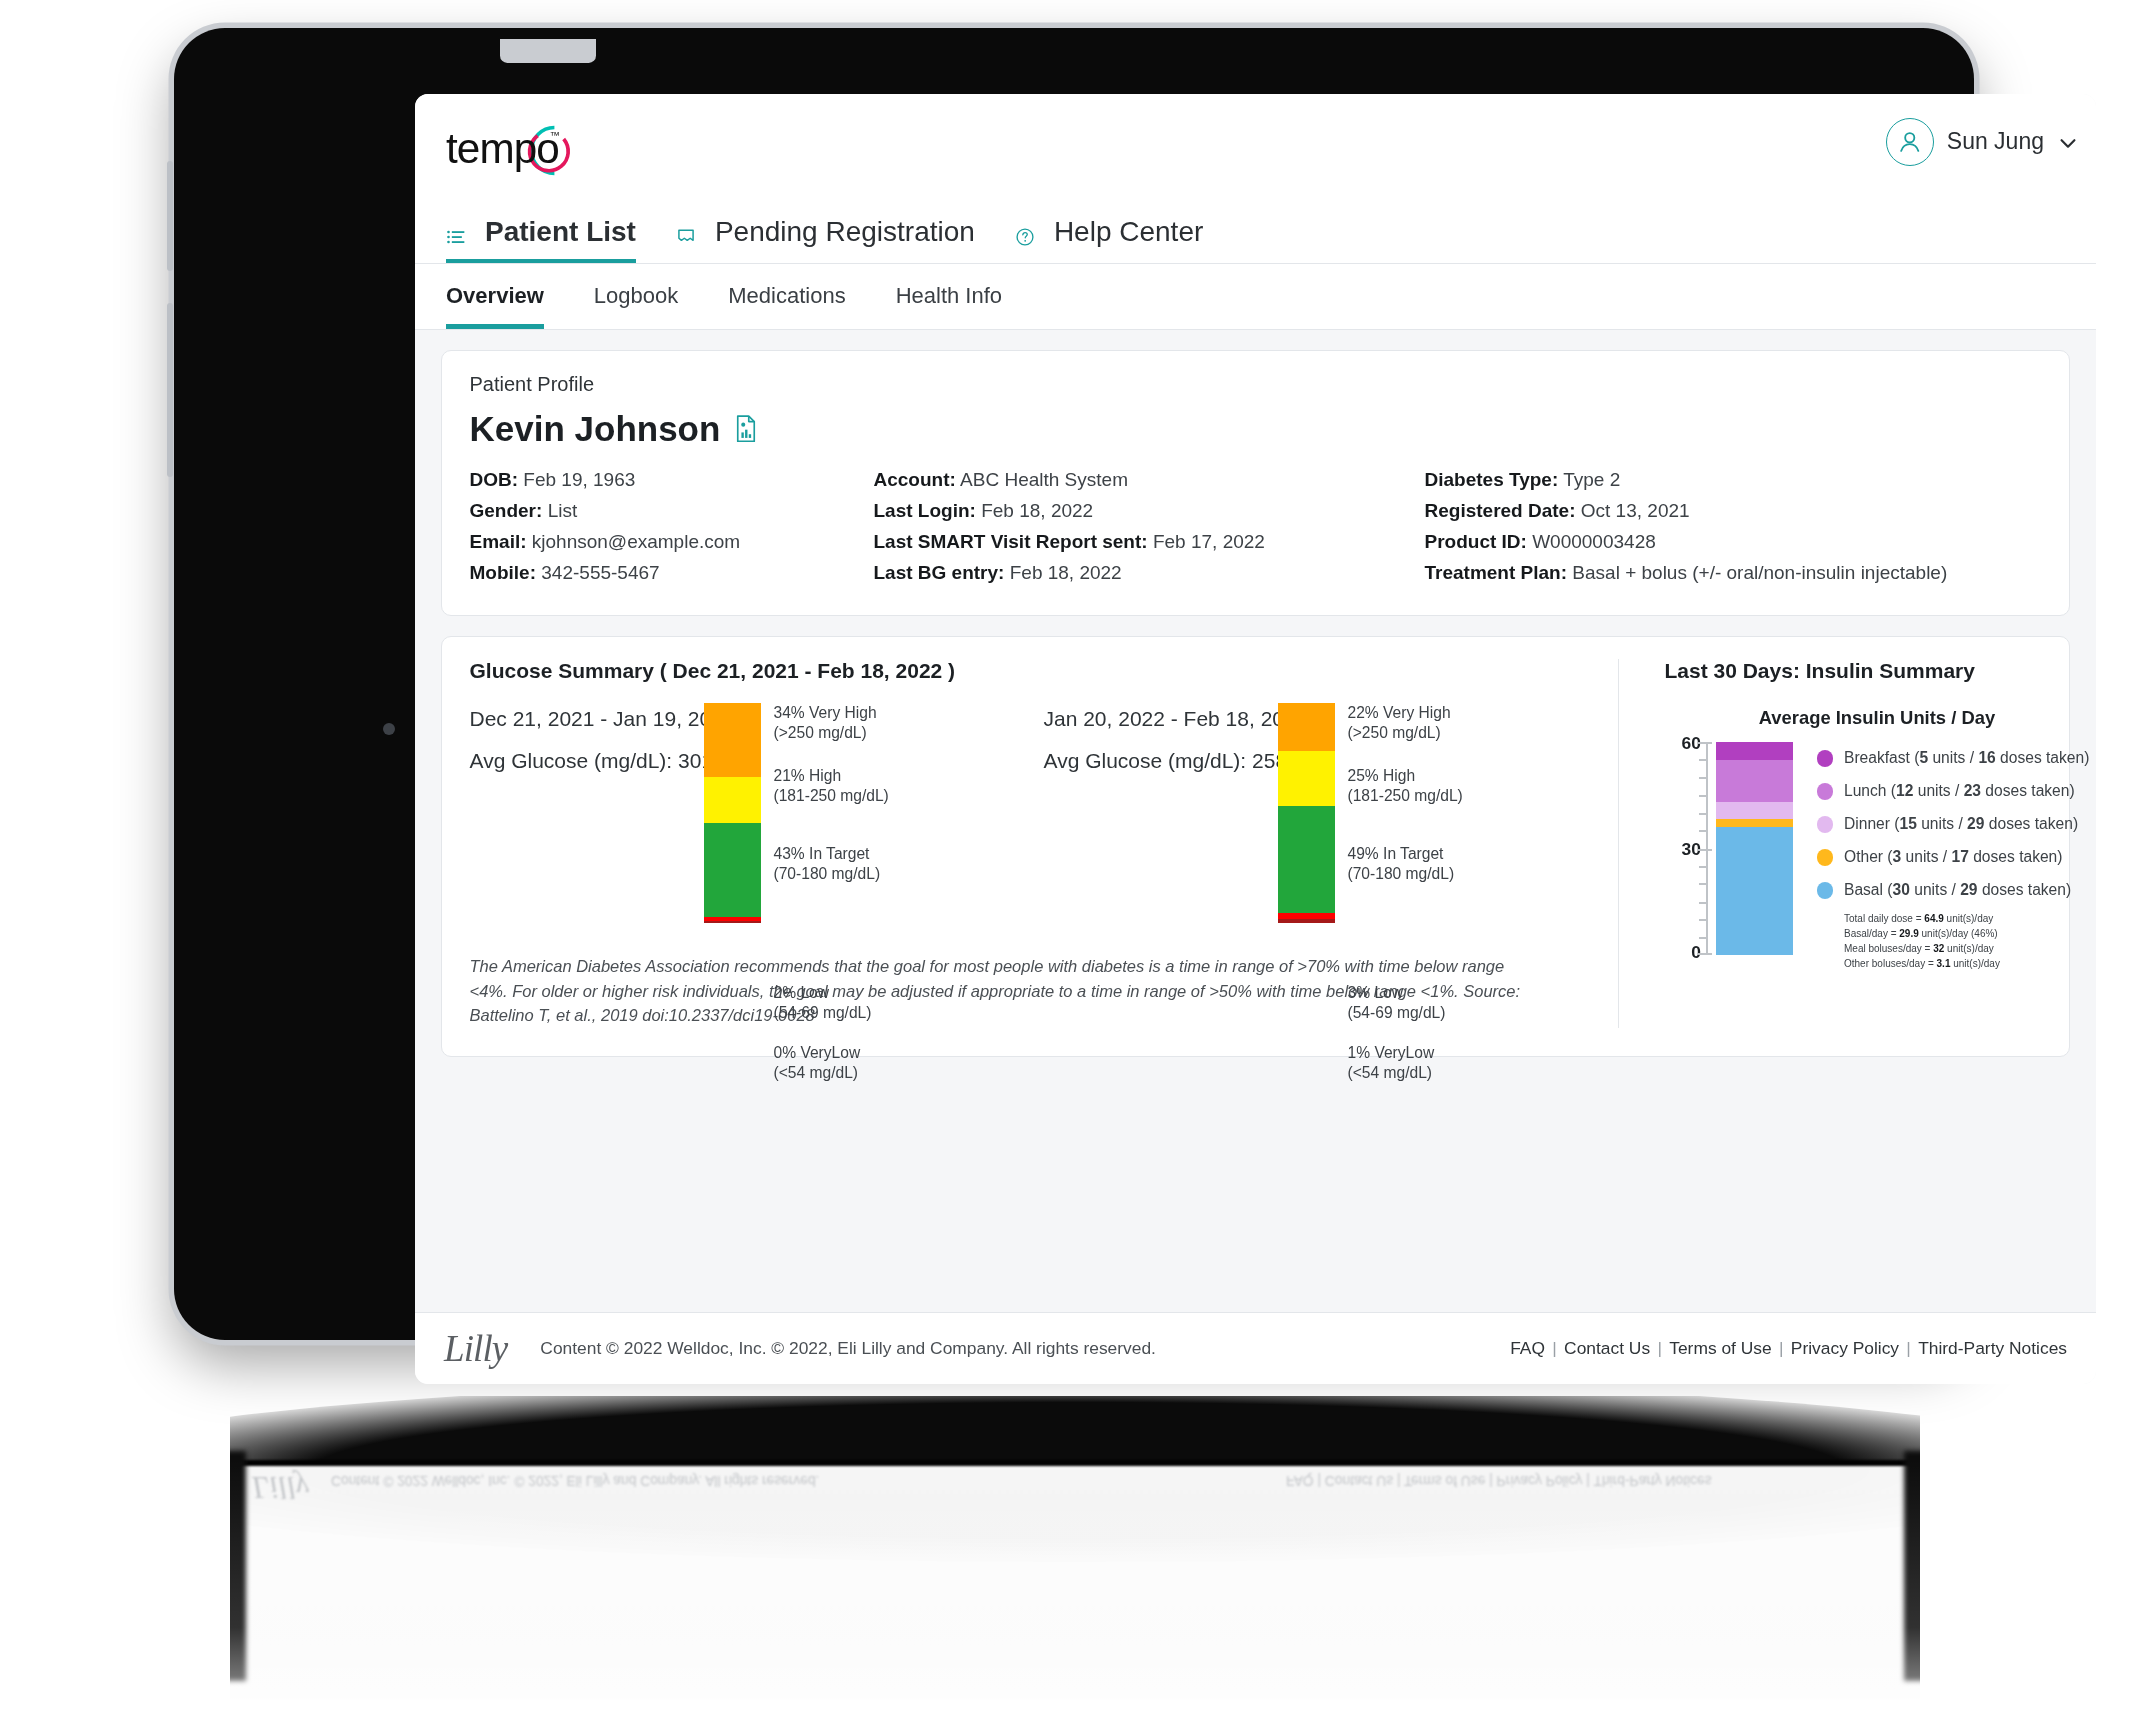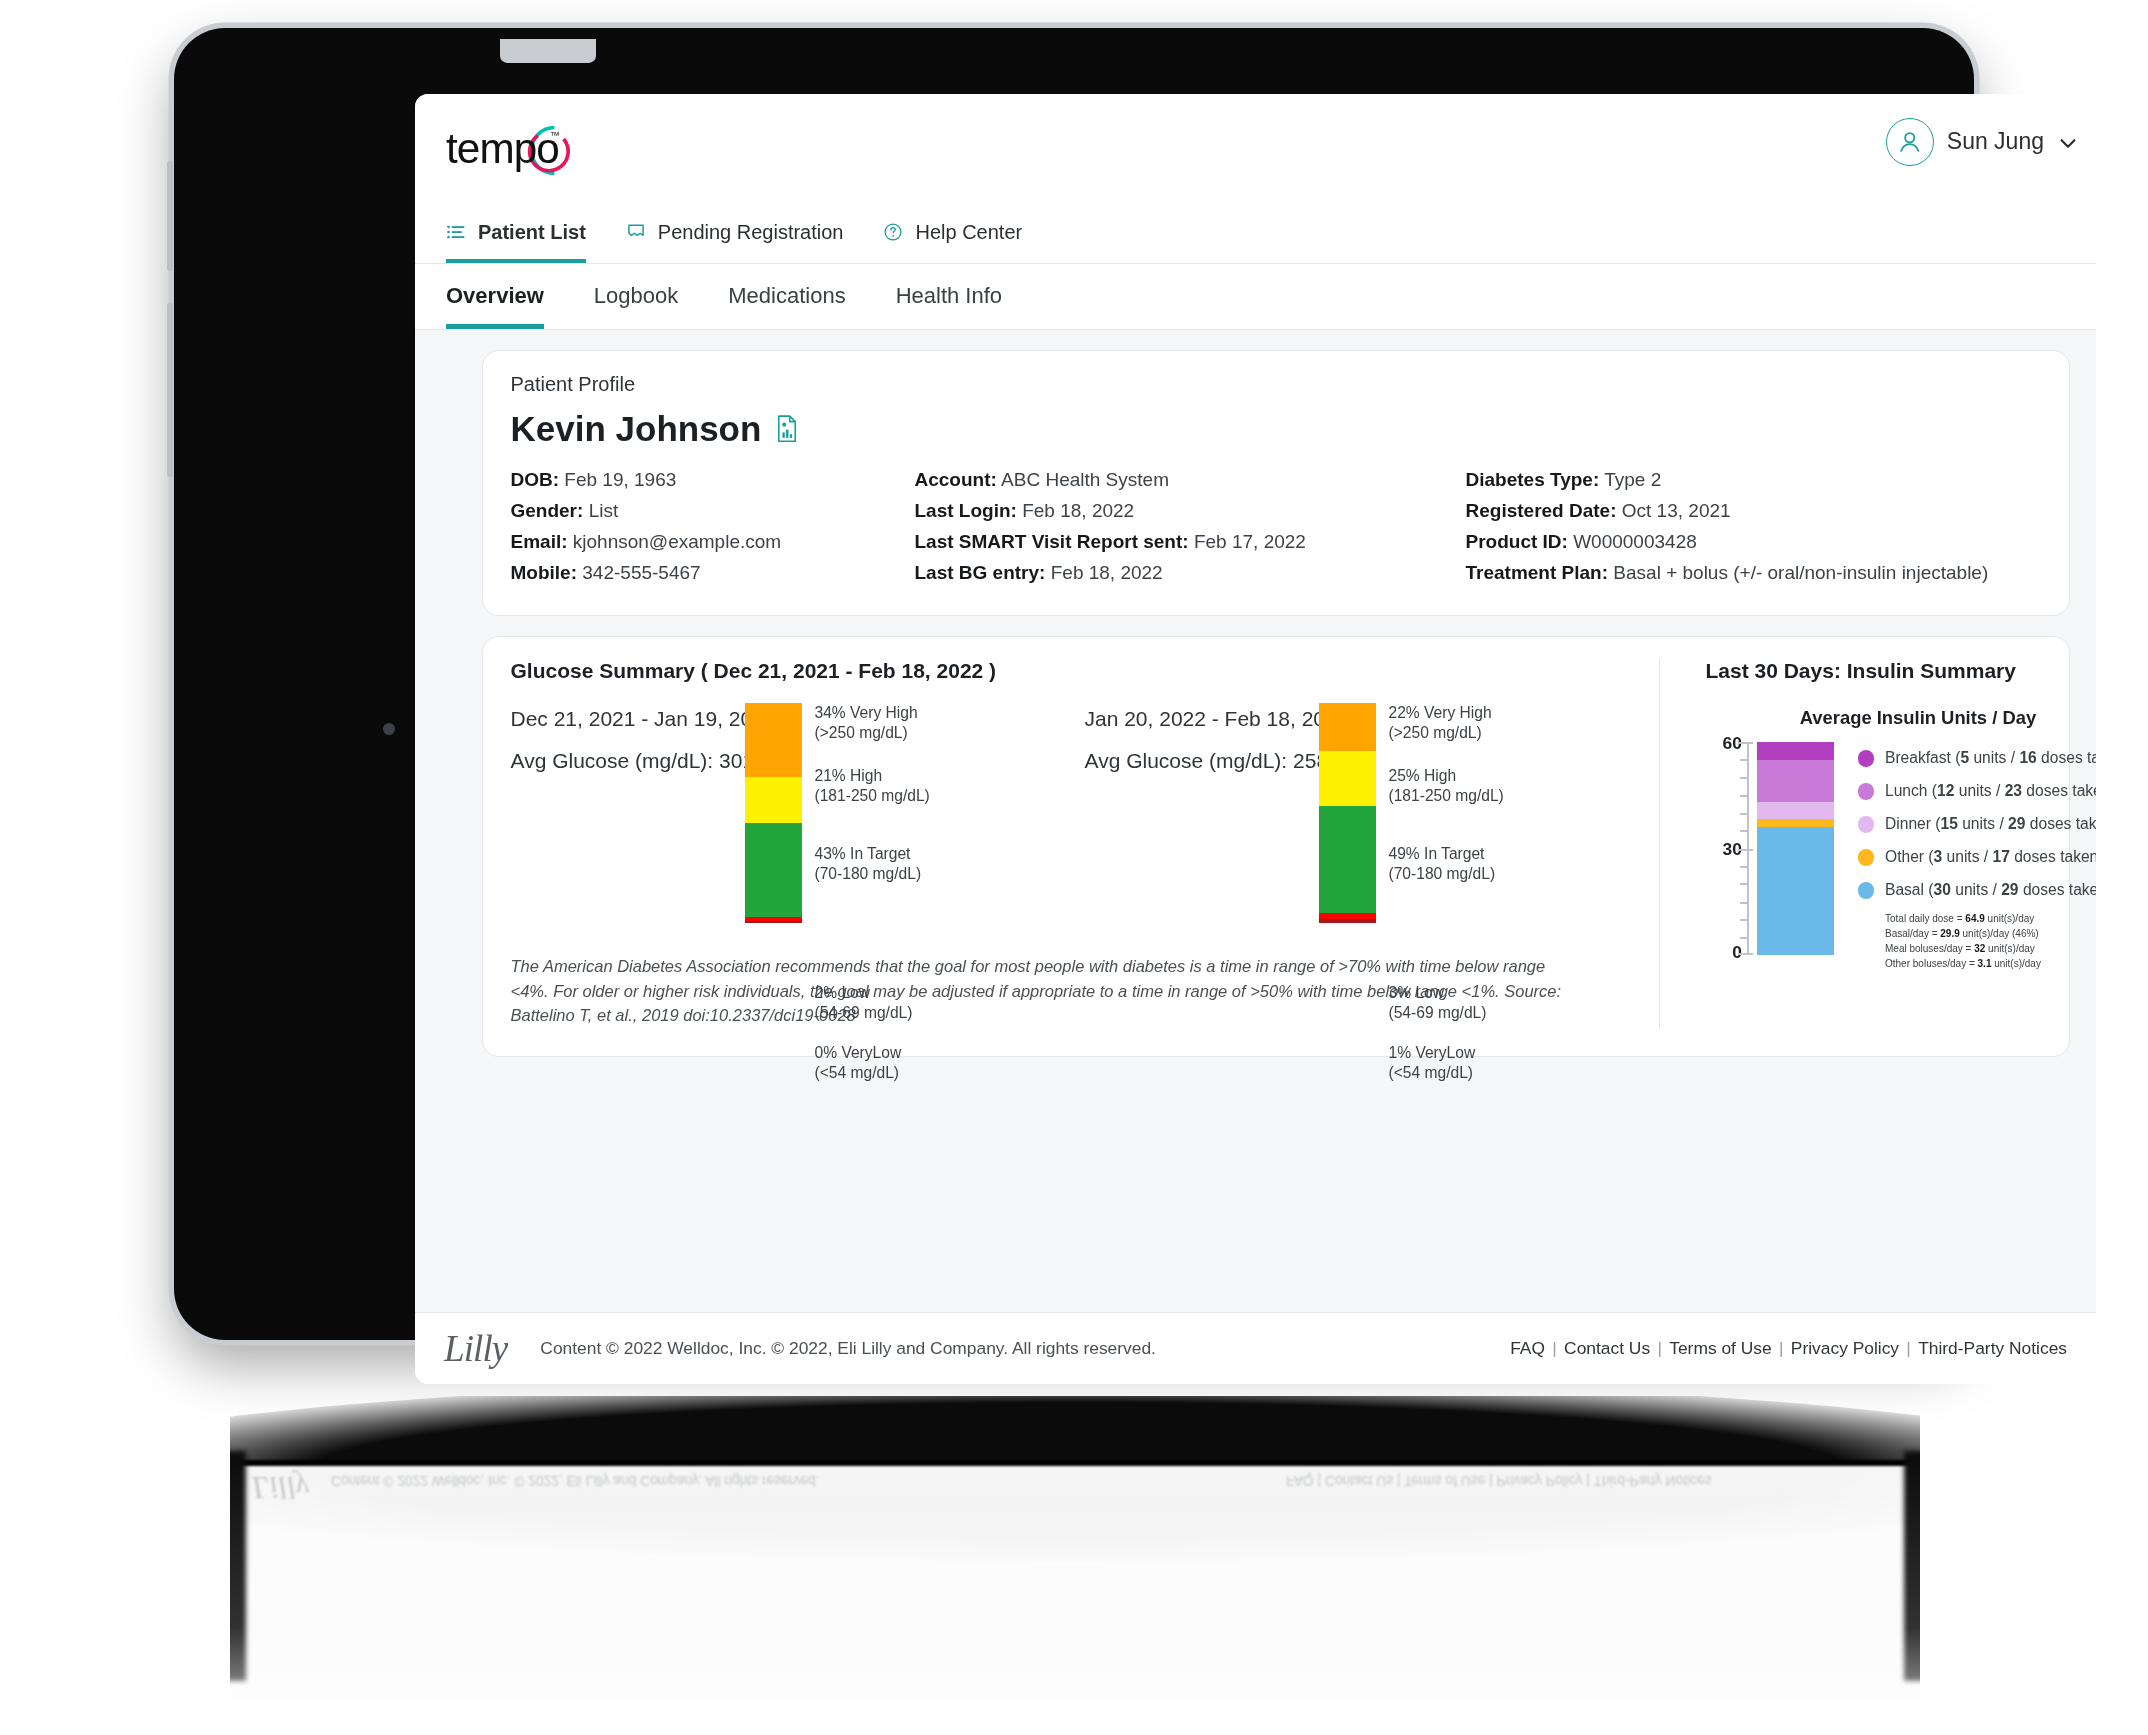--- a/index.html
+++ b/index.html
@@ -81,43 +81,43 @@
     display:flex; align-items:center; justify-content:center; background:#fff;
   }
   .user-name{ font-size:23px; color:#2b2f33; }
   .chev{ width:20px; height:20px; }
 
   
   .primary-nav{
     position:relative; background:#fff; height:62px; padding-left:31px;
     display:flex; align-items:center; gap:40px; border-bottom:0.9px solid #e3e6ea;
   }
-  .pnav-item{ display:flex; align-items:center; gap:12px; height:62px;
-    font-size:20px; color:#2b2f33; position:relative; cursor:pointer;}
+  .pnav-item{ display:flex; align-items:center; gap:19px; height:62px;
+    font-size:28px; color:#2b2f33; position:relative; cursor:pointer;}
   .pnav-item.active{ font-weight:bold; }
   .pnav-item.active:after{
     content:""; position:absolute; left:0; right:0; bottom:0; height:3.7px; background:#1a9e9e;
   }
   .pnav-ico{ width:20px; height:20px; display:block; }
 
   
   .subtabs{
     background:#fff; height:66px; padding-left:31px;
     display:flex; align-items:center; gap:50px; border-bottom:0.9px solid #e3e6ea;
   }
   .subtab{ position:relative; height:66px; display:flex; align-items:center;
     font-size:22px; color:#3a3f44; cursor:pointer;}
   .subtab.active{ font-weight:bold; color:#1c2024;}
   .subtab.active:after{
     content:""; position:absolute; left:0; right:0; bottom:0; height:4.6px; background:#1a9e9e;
   }
 
   
   .content{ padding:20px 26px 0 26px; background:#f5f6f8; }
-  .card{ background:#fff; border:0.9px solid #e3e6ea; border-radius:17px;margin-left:41px; }
+  .card{ background:#fff; border:0.9px solid #e3e6ea; border-radius:10px; }
 
   .profile-card{ padding:22px 27.5px 26px 27.5px; }
   .profile-title{ font-size:20px; color:#2f3438; margin-bottom:13px; }
   .profile-name-row{ display:flex; align-items:center; gap:14.7px; margin-bottom:16.5px; }
   .profile-name{ font-size:35px; font-weight:bold; color:#1c2024; }
   .doc-icon{ width:22px; height:27.5px; }
   .profile-grid{ display:flex; }
   .pcol{ }
   .pcol1{ width:404px; }
   .pcol2{ width:551px; }

